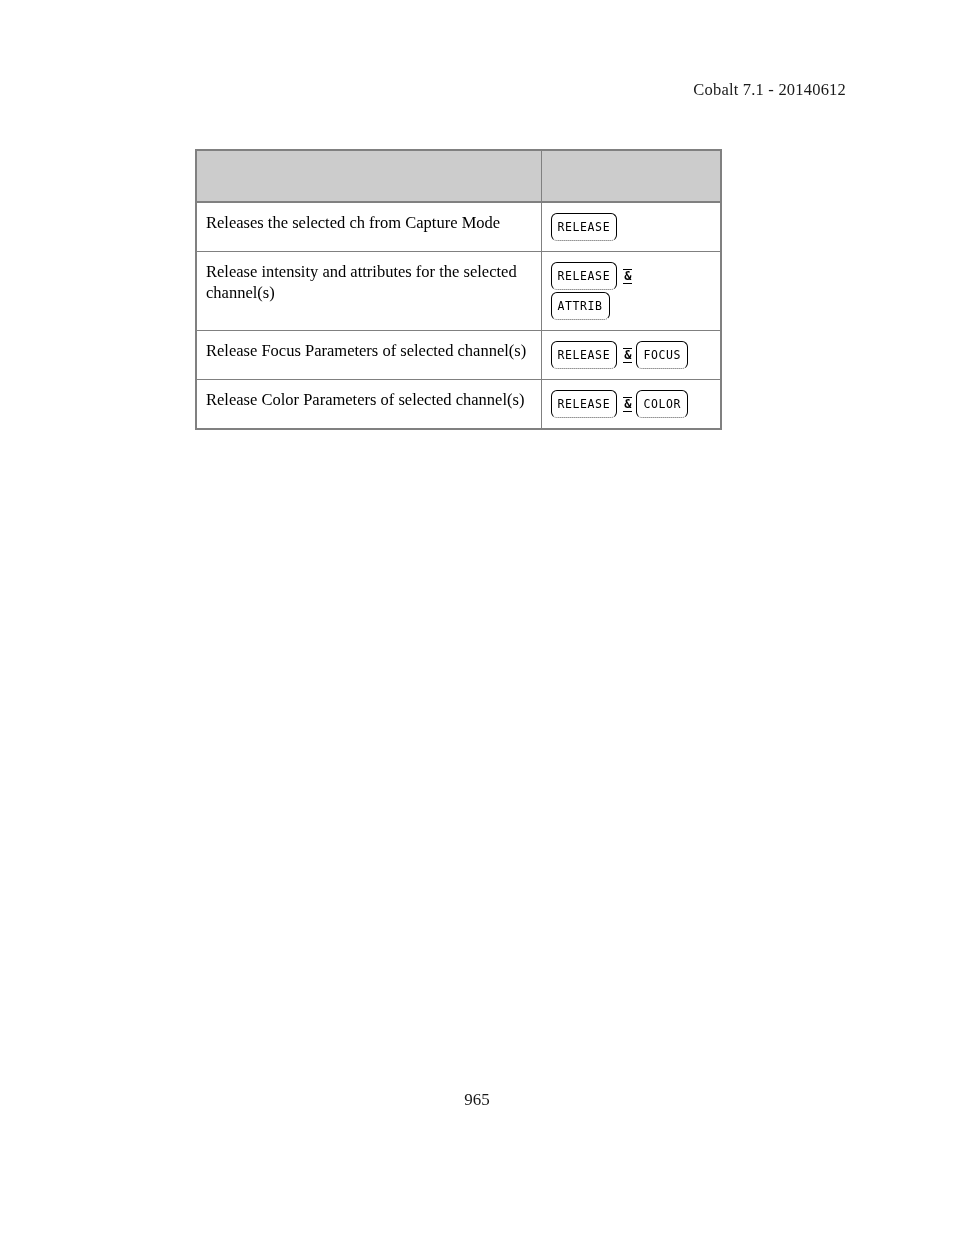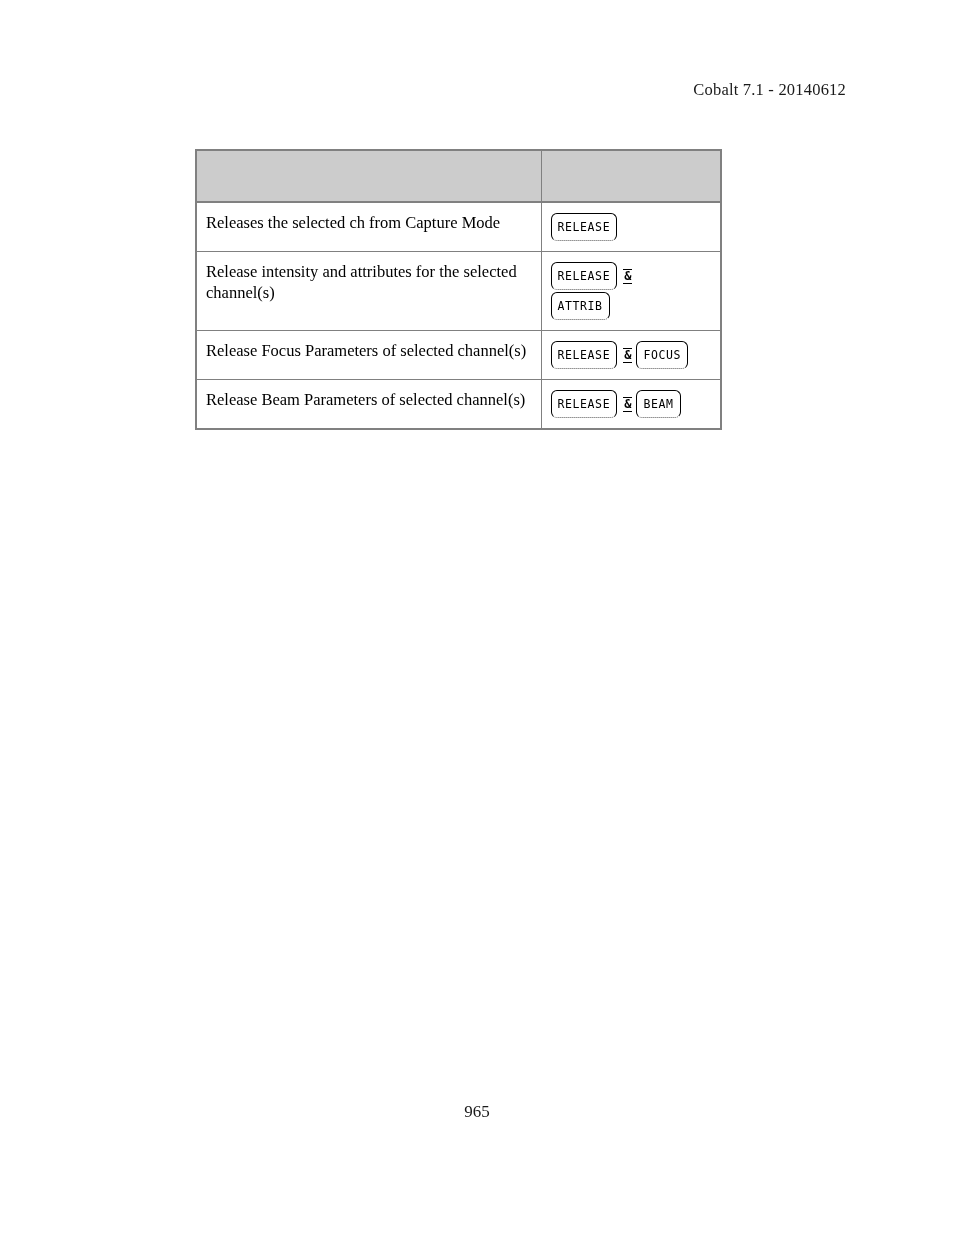--- a/index.html
+++ b/index.html
@@ -103,21 +103,20 @@
   
   .page-number {
     position: absolute;
     top: 1090px;
     left: 0;
     width: 954px;
     text-align: center;
     font-family: "Liberation Serif", serif;
     font-size: 17px;
     color: #1a1a1a;
-    margin-top: 12px;
   }
 </style>
 </head>
 <body>
 
 <div class="page-header">Cobalt 7.1 - 20140612</div>
 
 <table class="key-table">
   <colgroup>
     <col class="col-desc">
@@ -141,21 +140,21 @@
           <span class="keyline"><span class="keycap">ATTRIB</span></span>
         </td>
       </tr>
       <tr>
         <td class="desc-cell">Release Focus Parameters of selected channel(s)</td>
         <td class="keys-cell">
           <span class="keyline"><span class="keycap">RELEASE</span><span class="amp">&amp;</span><span class="keycap">FOCUS</span></span>
         </td>
       </tr>
       <tr>
-        <td class="desc-cell">Release Beam Parameters of selected channel(s)</td>
+        <td class="desc-cell">Release Color Parameters of selected channel(s)</td>
         <td class="keys-cell">
-          <span class="keyline"><span class="keycap">RELEASE</span><span class="amp">&amp;</span><span class="keycap">BEAM</span></span>
+          <span class="keyline"><span class="keycap">RELEASE</span><span class="amp">&amp;</span><span class="keycap">COLOR</span></span>
         </td>
       </tr>
     </tbody>
 </table>
 
 <div class="page-number">965</div>
 
 </body></html>

